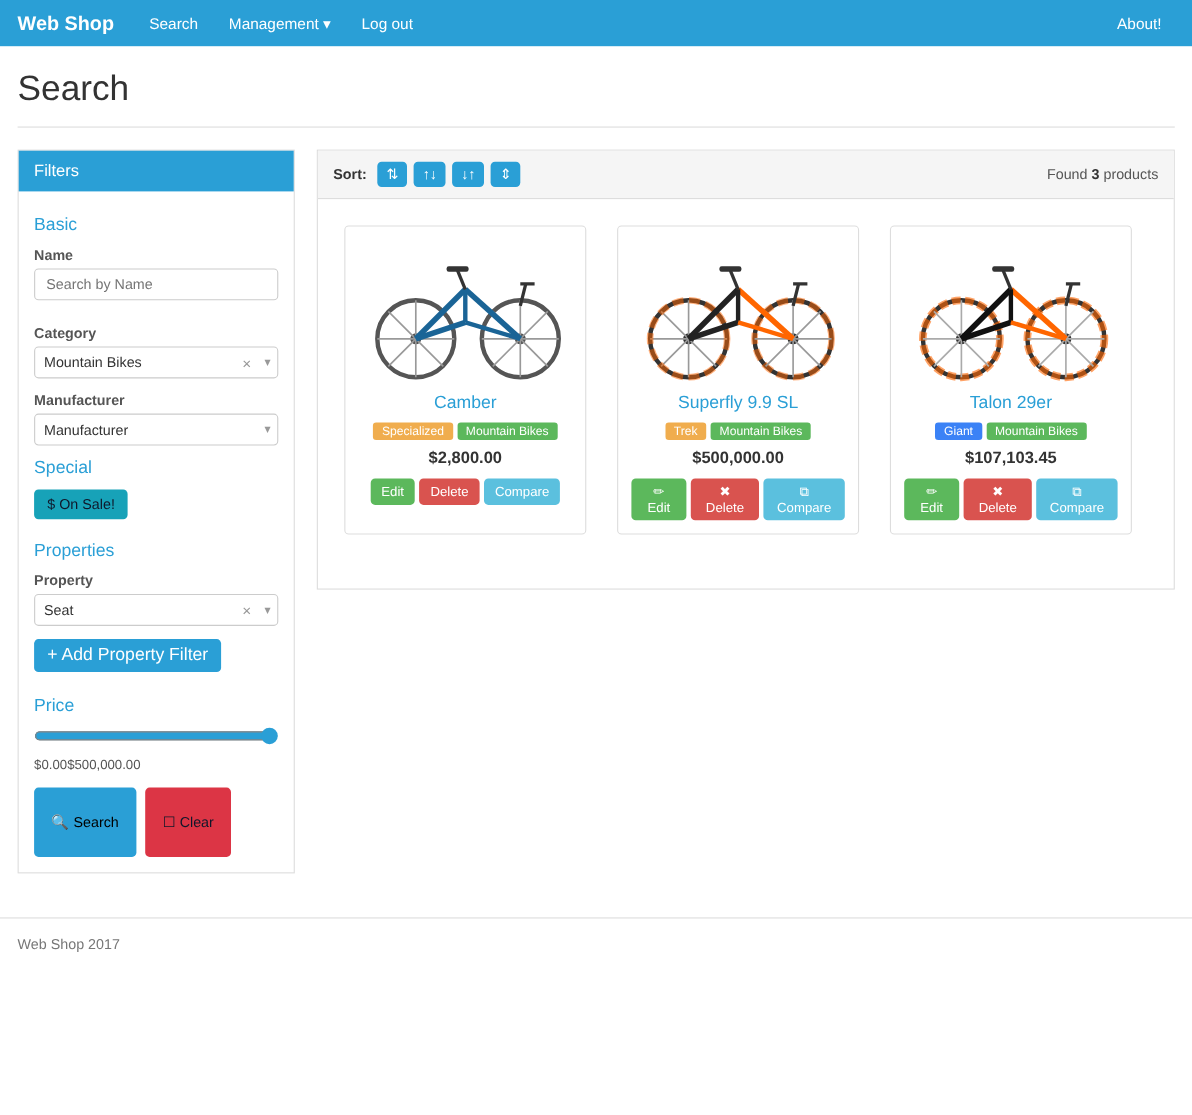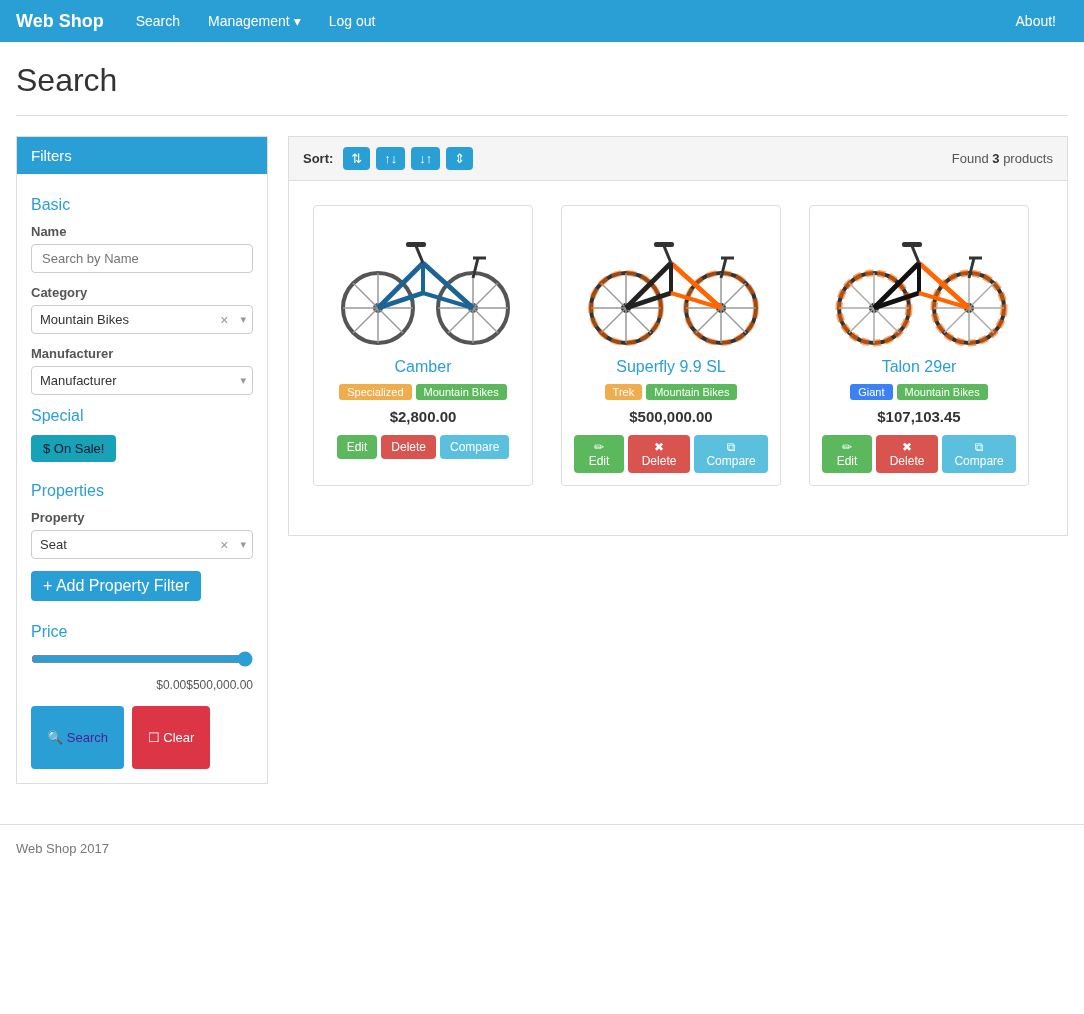--- a/index.html
+++ b/index.html
@@ -101,21 +101,21 @@
       margin-bottom: 5px;
       display: block;
     }
     .filter-input {
       width: 100%;
       padding: 6px 10px;
       border: 1px solid #ccc;
       border-radius: 4px;
       font-size: 13px;
       color: #555;
-      margin-bottom: 12px;
+      margin-bottom: 22px;
     }
     .filter-select-wrapper {
       position: relative;
       display: flex;
       align-items: center;
       border: 1px solid #ccc;
       border-radius: 4px;
       background: #fff;
       margin-bottom: 12px;
     }
@@ -196,43 +196,43 @@
     
     .price-slider-container {
       margin-bottom: 8px;
     }
     .price-slider {
       width: 100%;
       accent-color: #2a9fd6;
     }
     .price-range-labels {
       display: flex;
-      justify-content: flex-end;
+      justify-content: flex-start;
       font-size: 12px;
       color: #555;
       margin-bottom: 14px;
     }
 
     
     .filter-actions {
       display: flex;
       gap: 8px;
     }
     .btn-search {
       background: #2a9fd6;
-      color: #4c1d95;
+      color: #000000;
       border: none;
       border-radius: 4px;
       padding: 8px 16px;
       cursor: pointer;
       font-size: 13px;
     }
     .btn-clear {
       background: #dc3545;
-      color: #ffffff;
+      color: #0f172a;
       border: none;
       border-radius: 4px;
       padding: 24px 16px;
       cursor: pointer;
       font-size: 13px;
     }
 
     
     .products-panel {
       flex: 1;

